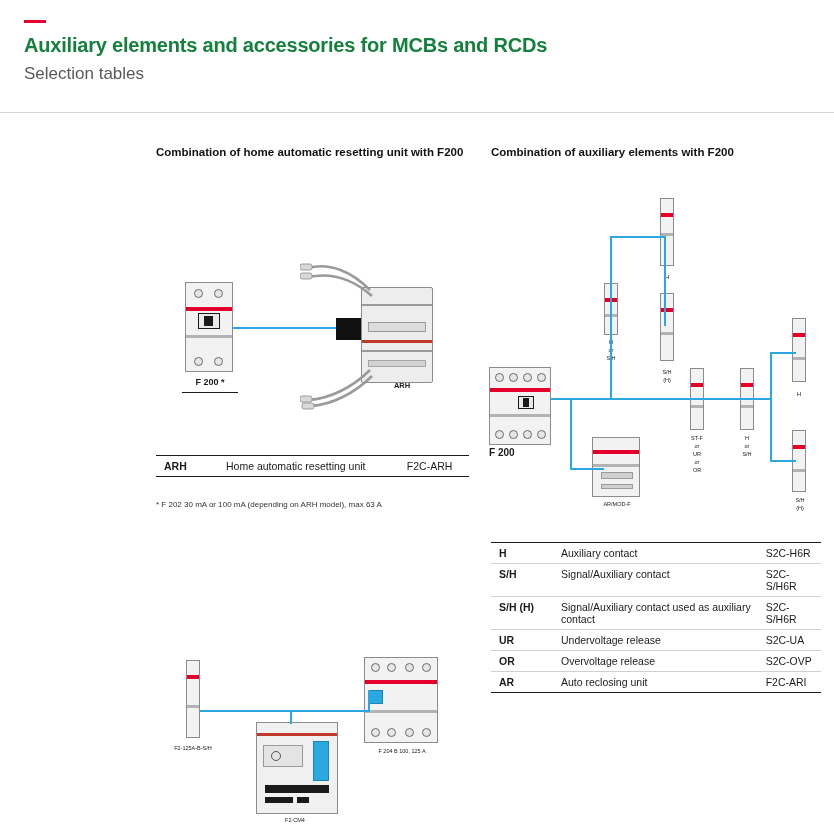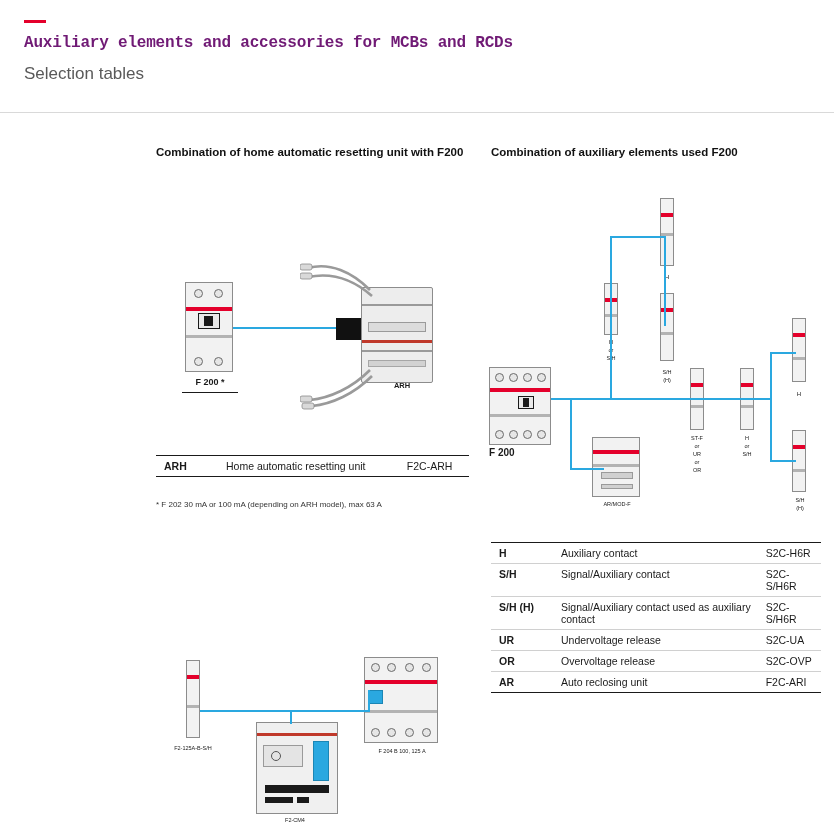--- a/index.html
+++ b/index.html
@@ -13,23 +13,22 @@
   }
   .page { position: relative; width: 834px; height: 834px; }
 
   
   .red-rule {
     position: absolute; left: 24px; top: 20px;
     width: 22px; height: 3px; background: #e4002b;
   }
   .doc-title {
     position: absolute; left: 24px; top: 34px;
-    font-size: 16px; font-weight: bold; letter-spacing: -0.2px;
-    color: #701a75;
-    font-family: Liberation Mono, monospace;
+    font-size: 20px; font-weight: bold; letter-spacing: -0.2px;
+    color: #15803d;
   }
   .doc-subtitle {
     position: absolute; left: 24px; top: 64px;
     font-size: 17px; font-weight: normal; color: #595959;
   }
   .header-sep {
     position: absolute; left: 0; top: 112px;
     width: 834px; height: 1px; background: #d9d9d9;
   }
 
@@ -88,21 +87,21 @@
 <body>
 
 <div class="page">
 
   <div class="red-rule"></div>
   <div class="doc-title">Auxiliary elements and accessories for MCBs and RCDs</div>
   <div class="doc-subtitle">Selection tables</div>
   <div class="header-sep"></div>
 
   <div class="sec-head" id="head-left">Combination of home automatic resetting unit with F200</div>
-  <div class="sec-head" id="head-right">Combination of auxiliary elements used F200</div>
+  <div class="sec-head" id="head-right">Combination of auxiliary elements with F200</div>
 
   <div>
 
     <div class="dev" style="left:185px; top:282px; width:48px; height:90px;">
       <div class="term" style="left:8px; top:6px;"></div>
       <div class="term" style="left:28px; top:6px;"></div>
       <div class="redband" style="top:24px;"></div>
       <div class="blk" style="left:12px; top:30px; width:22px; height:16px; background:#e9e9e9; border:1.4px solid #1a1a1a;"></div>
       <div class="blk" style="left:18px; top:33px; width:9px; height:10px;"></div>
       <div class="greyband" style="top:52px;"></div>

